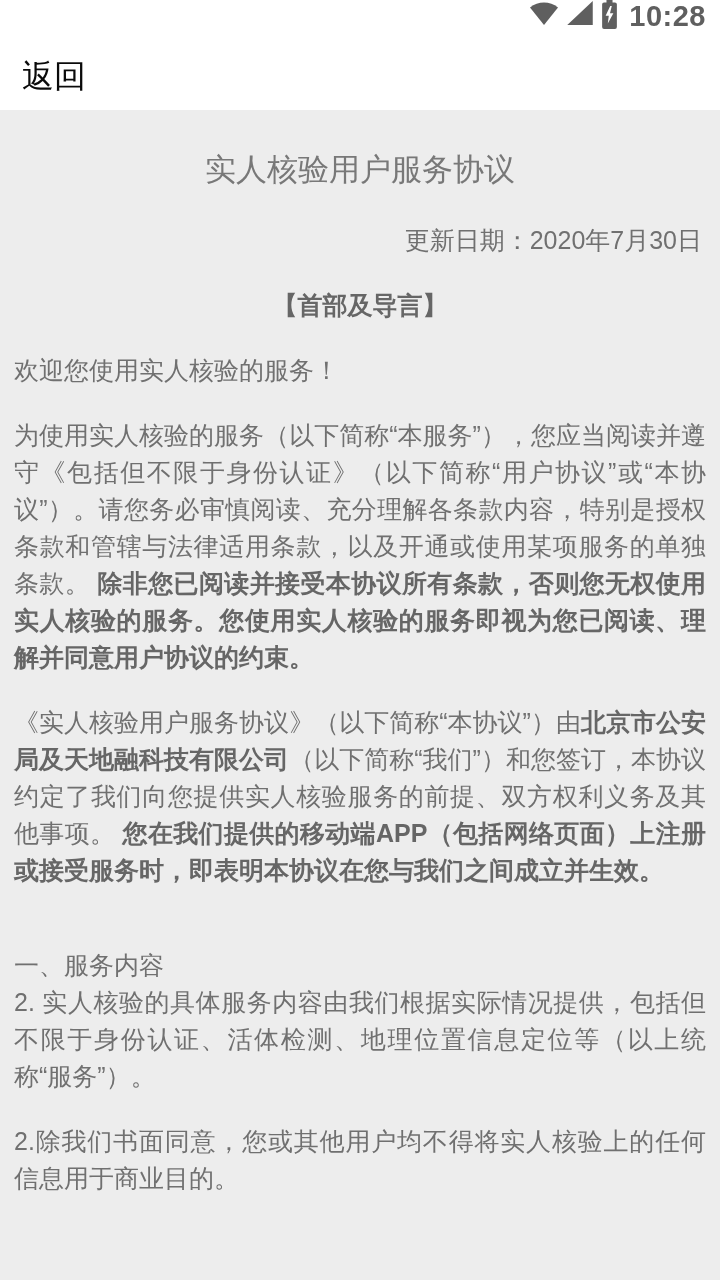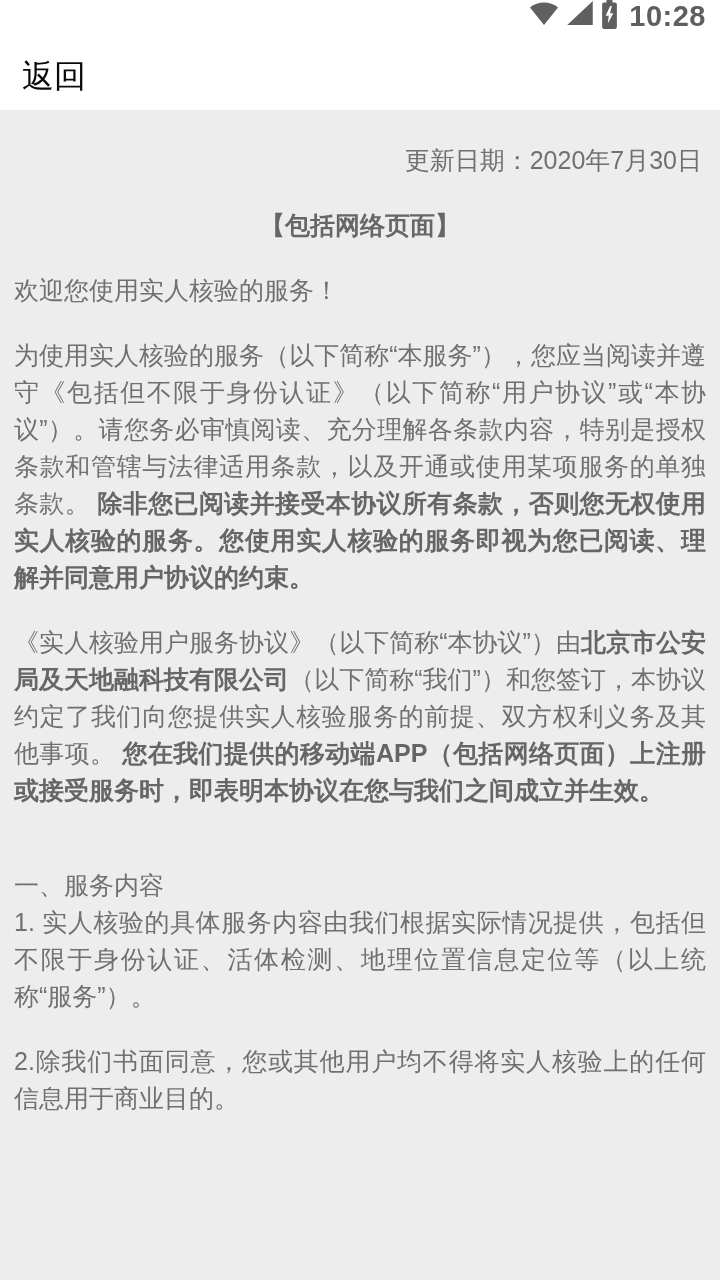--- a/index.html
+++ b/index.html
@@ -62,25 +62,26 @@
       </svg>
     </span>
     <span class="sb-time">10:28</span>
   </div>
 
   <div class="nav-bar">
     <span class="back-button">返回</span>
   </div>
 
   <div class="content">
+    <h1 class="doc-title">实人核验用户服务协议</h1>
     <div class="doc-date">更新日期：2020年7月30日</div>
     <div id="paragraphs">
-        <div class="para center"><span class="b">【包括网络页面】</span></div>
+        <div class="para center"><span class="b">【首部及导言】</span></div>
         <div class="para"><span>欢迎您使用实人核验的服务！</span></div>
         <div class="para"><span>为使用实人核验的服务（以下简称“本服务”），您应当阅读并遵守《包括但不限于身份认证》（以下简称“用户协议”或“本协议”）。请您务必审慎阅读、充分理解各条款内容，特别是授权条款和管辖与法律适用条款，以及开通或使用某项服务的单独条款。</span><span class="b"> 除非您已阅读并接受本协议所有条款，否则您无权使用实人核验的服务。您使用实人核验的服务即视为您已阅读、理解并同意用户协议的约束。</span></div>
         <div class="para"><span>《实人核验用户服务协议》（以下简称“本协议”）由</span><span class="b">北京市公安局及天地融科技有限公司</span><span>（以下简称“我们”）和您签订，本协议约定了我们向您提供实人核验服务的前提、双方权利义务及其他事项。</span><span class="b"> 您在我们提供的移动端APP（包括网络页面）上注册或接受服务时，即表明本协议在您与我们之间成立并生效。</span></div>
         <div class="para gap"><span>一、服务内容
-1. 实人核验的具体服务内容由我们根据实际情况提供，包括但不限于身份认证、活体检测、地理位置信息定位等（以上统称“服务”）。</span></div>
+2. 实人核验的具体服务内容由我们根据实际情况提供，包括但不限于身份认证、活体检测、地理位置信息定位等（以上统称“服务”）。</span></div>
         <div class="para"><span>2.除我们书面同意，您或其他用户均不得将实人核验上的任何信息用于商业目的。</span></div>
       </div>
   </div>
 
 </div>
 
 </body></html>

